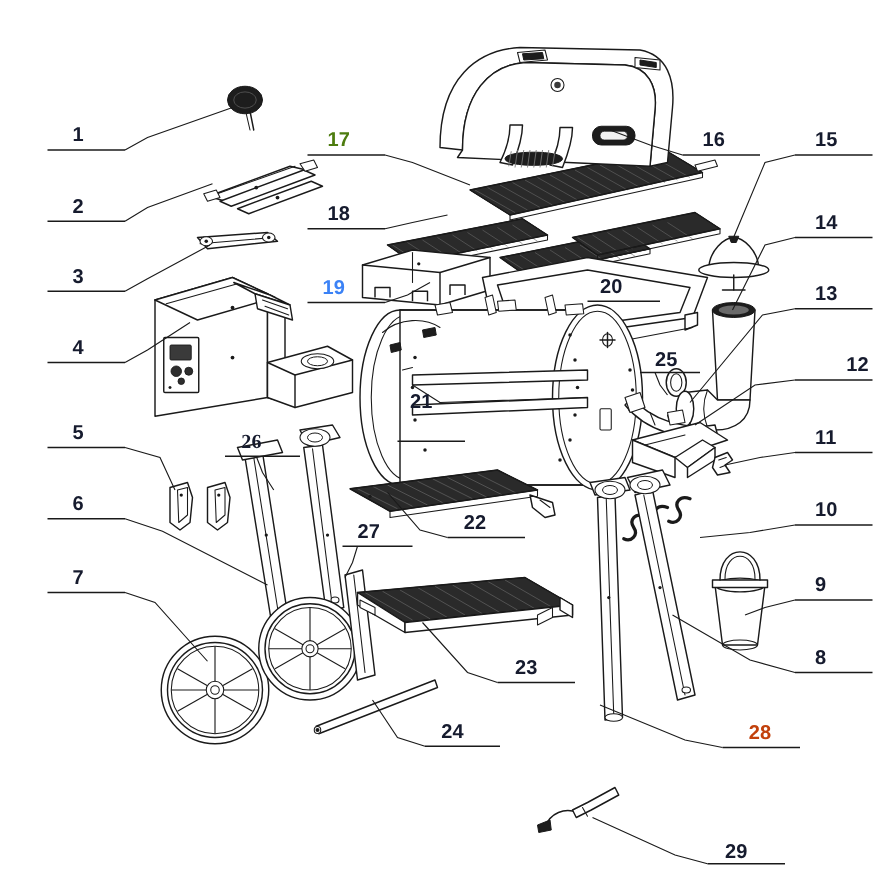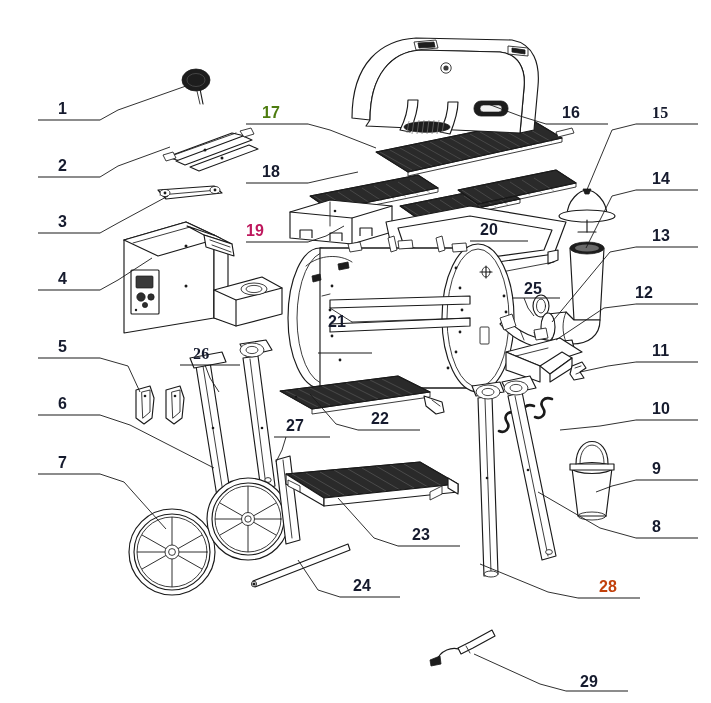--- a/index.html
+++ b/index.html
@@ -547,28 +547,28 @@
       <div class="callout-label" style="left: 58px; top: 158px; color: rgb(22, 27, 46);">2</div>
       <div class="callout-label" style="left: 58px; top: 214px; color: rgb(22, 27, 46);">3</div>
       <div class="callout-label" style="left: 58px; top: 271px; color: rgb(22, 27, 46);">4</div>
       <div class="callout-label" style="left: 58px; top: 339px; color: rgb(22, 27, 46);">5</div>
       <div class="callout-label" style="left: 58px; top: 396px; color: rgb(22, 27, 46);">6</div>
       <div class="callout-label" style="left: 58px; top: 455px; color: rgb(22, 27, 46);">7</div>
       <div class="callout-label" style="left: 652px; top: 519px; color: rgb(22, 27, 46);">8</div>
       <div class="callout-label" style="left: 652px; top: 461px; color: rgb(22, 27, 46);">9</div>
       <div class="callout-label" style="left: 652px; top: 401px; color: rgb(22, 27, 46);">10</div>
       <div class="callout-label" style="left: 652px; top: 343px; color: rgb(22, 27, 46);">11</div>
-      <div class="callout-label" style="left: 635px; top: 285px; color: rgb(22, 27, 46); text-align: center;">12</div>
+      <div class="callout-label" style="left: 677px; top: 285px; color: rgb(22, 27, 46); text-align: center;">12</div>
       <div class="callout-label" style="left: 652px; top: 228px; color: rgb(22, 27, 46);">13</div>
       <div class="callout-label" style="left: 652px; top: 171px; color: rgb(22, 27, 46);">14</div>
-      <div class="callout-label" style="left: 652px; top: 105px; color: rgb(22, 27, 46); font-family: Liberation Serif, serif;">15</div>
+      <div class="callout-label" style="left: 652px; top: 105px; color: rgb(22, 27, 46);">15</div>
       <div class="callout-label" style="left: 562px; top: 105px; color: rgb(22, 27, 46);">16</div>
       <div class="callout-label" style="left: 262px; top: 105px; color: #4d7c0f;">17</div>
       <div class="callout-label" style="left: 262px; top: 164px; color: rgb(22, 27, 46);">18</div>
-      <div class="callout-label" style="left: 246px; top: 223px; color: #be185d;">19</div>
+      <div class="callout-label" style="left: 258px; top: 223px; color: #3b82f6;">19</div>
       <div class="callout-label" style="left: 480px; top: 222px; color: rgb(22, 27, 46);">20</div>
       <div class="callout-label" style="left: 328px; top: 314px; color: rgb(22, 27, 46);">21</div>
       <div class="callout-label" style="left: 371px; top: 411px; color: rgb(22, 27, 46);">22</div>
       <div class="callout-label" style="left: 412px; top: 527px; color: rgb(22, 27, 46);">23</div>
       <div class="callout-label" style="left: 353px; top: 578px; color: rgb(22, 27, 46);">24</div>
       <div class="callout-label" style="left: 524px; top: 281px; color: rgb(22, 27, 46); text-align: center;">25</div>
       <div class="callout-label" style="left: 193px; top: 346px; color: rgb(22, 27, 46); font-family: Liberation Serif, serif;">26</div>
       <div class="callout-label" style="left: 286px; top: 418px; color: rgb(22, 27, 46); text-align: right;">27</div>
       <div class="callout-label" style="left: 599px; top: 579px; color: #c2410c;">28</div>
       <div class="callout-label" style="left: 580px; top: 674px; color: rgb(22, 27, 46);">29</div>

